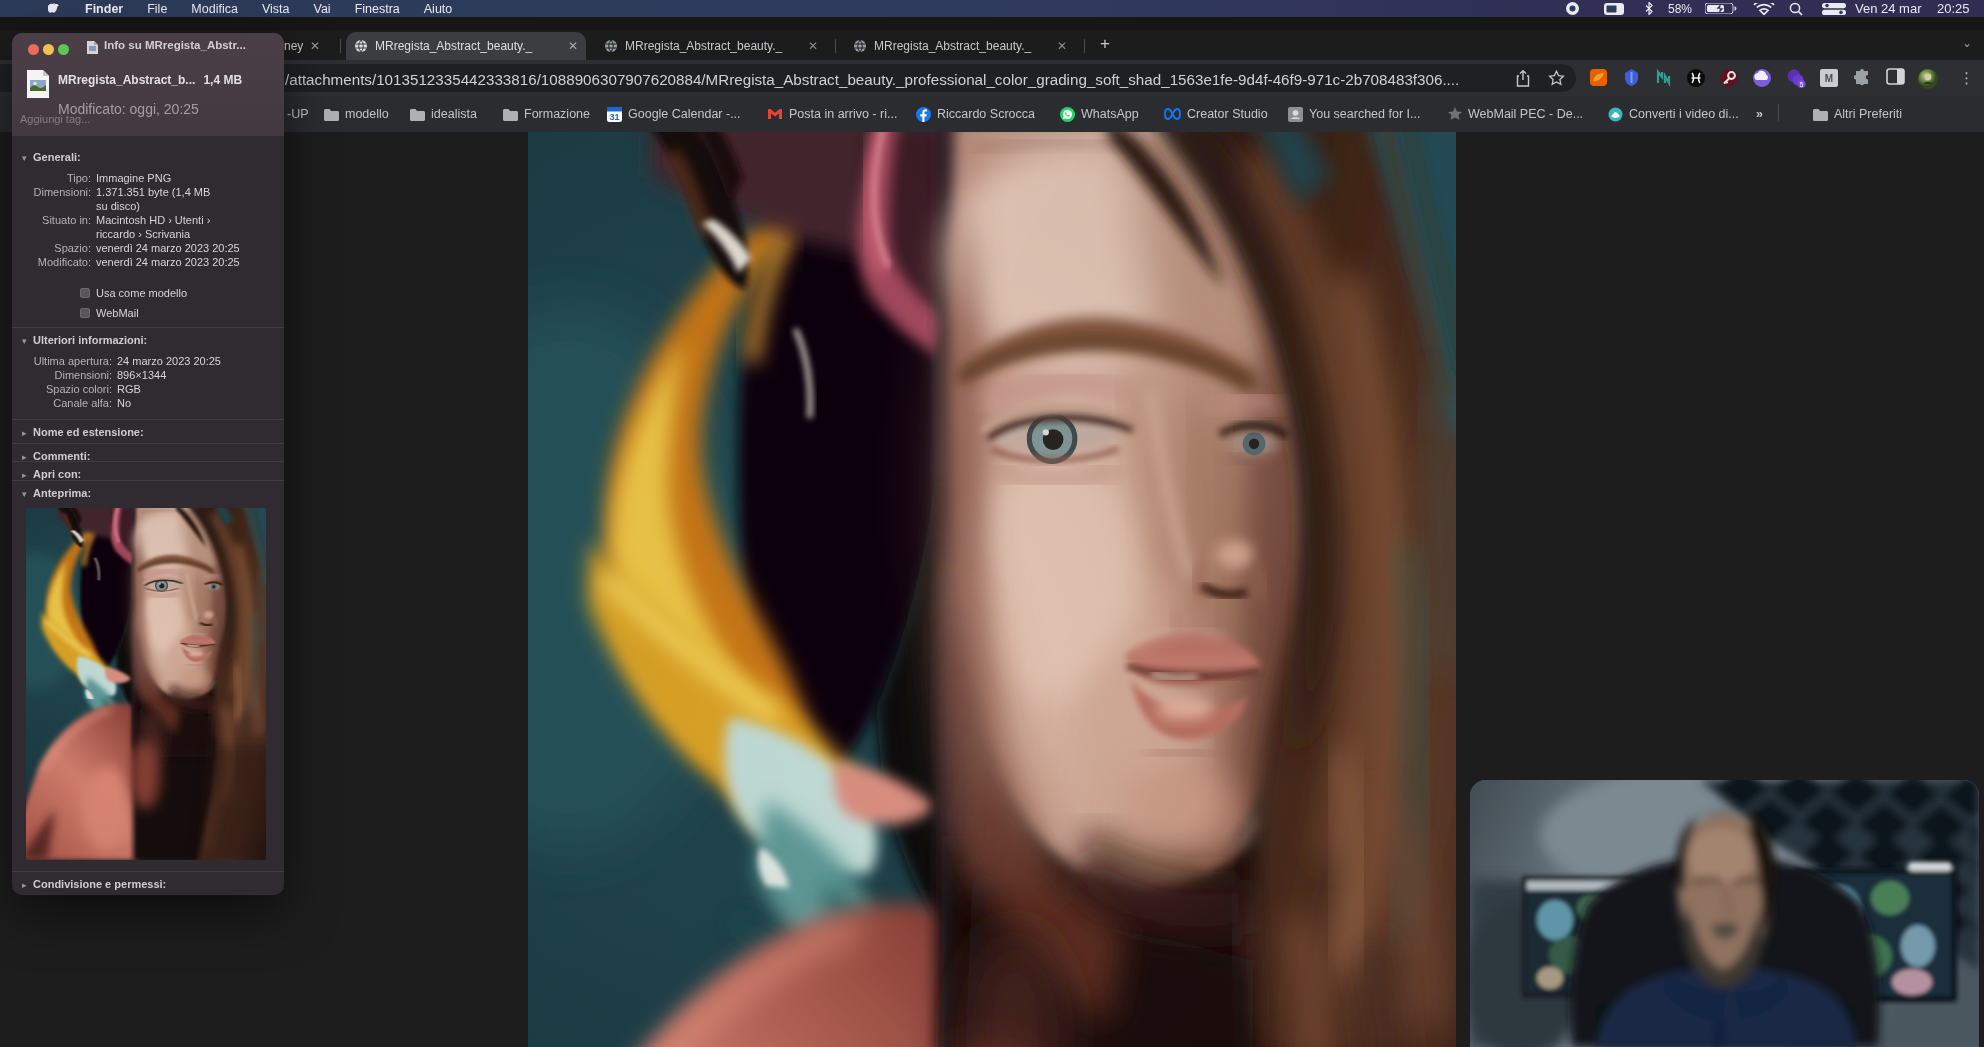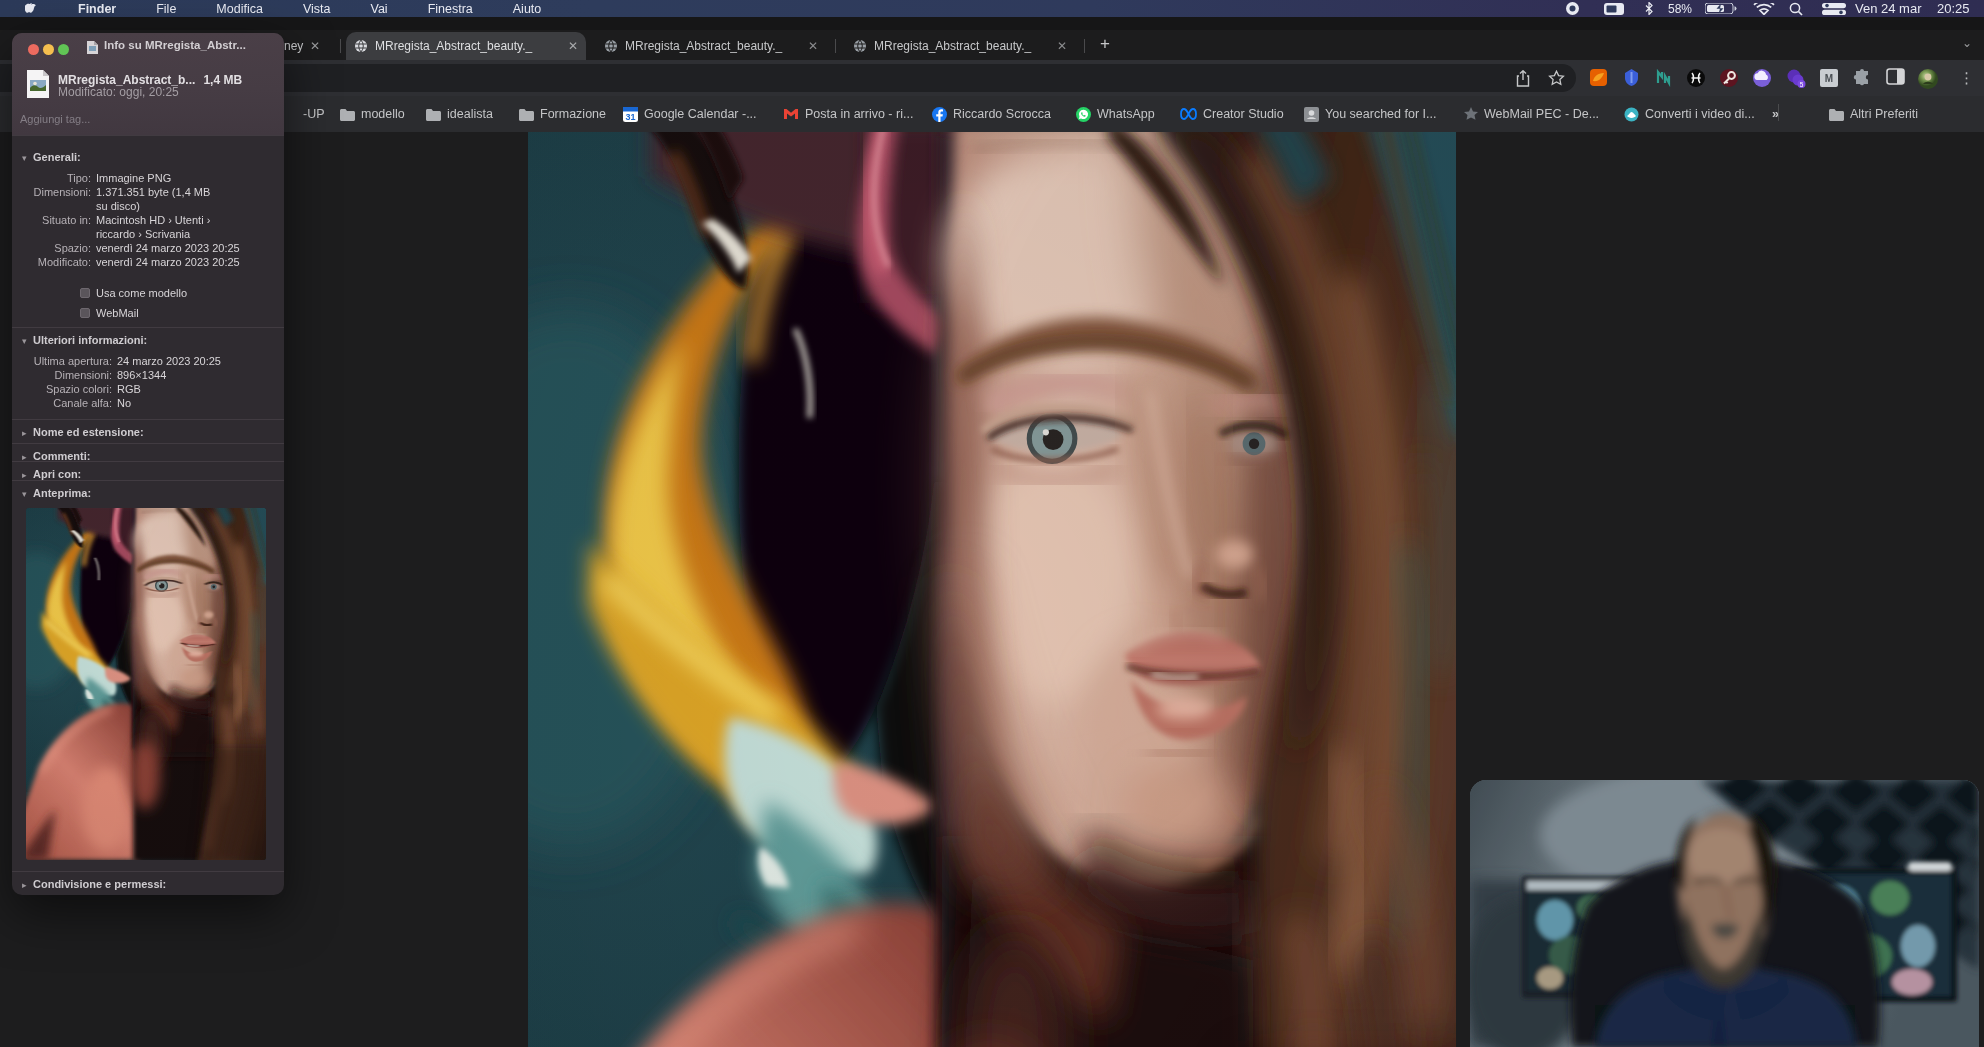--- a/index.html
+++ b/index.html
@@ -3,39 +3,39 @@
 <meta charset="utf-8">
 <style>
   * { margin:0; padding:0; box-sizing:border-box; }
   html,body { width:1984px; height:1047px; overflow:hidden; background:#1e1e1f;
     font-family:"Liberation Sans",sans-serif; }
 
   
   #menubar { position:absolute; left:0; top:0; width:1984px; height:17px;
     background:linear-gradient(90deg,#2c3a59 0%,#2e3c5c 30%,#2f3a5c 55%,#312f55 80%,#2f2d52 100%);
     color:#e8eaf2; font-size:12.5px; display:flex; align-items:center; z-index:50; }
-  #menubar .l { display:flex; align-items:center; gap:16px; }
+  #menubar .l { display:flex; align-items:center; gap:0;margin-left:23px; }
   #menubar .mi { padding:0 12px; }
   #menubar .r { margin-left:auto; display:flex; align-items:center; gap:13px; padding-right:12px; }
 
   
   #browser { position:absolute; left:0; top:30px; width:1984px; height:1017px;
     background:#c2410c; z-index:10; }
   #tabstrip { position:absolute; left:0; top:0; width:1984px; height:30px; background:#1c1c1d; }
   .tab { position:absolute; top:2px; height:28px; color:#c7c8ca; font-size:12px;
     display:flex; align-items:center; }
   .tab.active { background:#3c3d40; border-radius:10px 10px 0 0; color:#dedfe1; }
   .tabdiv { position:absolute; top:9px; width:1px; height:14px; background:#4a4a4c; }
   #toolbar { position:absolute; left:0; top:30px; width:1984px; height:36px; background:#2e2f33; }
   #omnibox { position:absolute; left:0; top:4px; width:1576px; height:28px;
     background:#1f2023; border-radius:0 14px 14px 0; color:#cfd0d2; font-size:15.2px;
     display:flex; align-items:center; }
   #bookmarks { position:absolute; left:0; top:66px; width:1984px; height:36px; background:#2b2c2f;
     color:#c4c5c7; font-size:12.5px; }
-  .bm { position:absolute; top:0; height:36px; display:flex; align-items:center; gap:6px;margin-left:16px; }
+  .bm { position:absolute; top:0; height:36px; display:flex; align-items:center; gap:6px; }
   #content { position:absolute; left:0; top:102px; width:1984px; height:915px; background:#1d1d1e;
     overflow:hidden; }
   #mainimg { position:absolute; left:528px; top:0; width:928px; height:915px; overflow:hidden; }
 
   
   #webcam { position:absolute; left:1470px; top:780px; width:509px; height:267px;
     border-radius:16px 16px 0 0; overflow:hidden; z-index:20; background:#5b6a72; }
 
   
   #infowin { position:absolute; left:12px; top:33px; width:272px; height:862px;
@@ -137,20 +137,21 @@
         </svg>
       <span style="margin-left:7px;white-space:nowrap;overflow:hidden;flex:1">MRregista_Abstract_beauty._</span>
       <span style="color:#8b8c8e;margin-left:4px">✕</span>
     </div>
     <div class="tabdiv" style="left:1084px"></div>
     <div style="position:absolute;left:1100px;top:4px;color:#c7c8ca;font-size:17px;">+</div>
     <div style="position:absolute;right:12px;top:6px;color:#9a9b9d;font-size:12px;">⌄</div>
   </div>
   <div id="toolbar">
     <div id="omnibox">
+      <span style="position:absolute;left:285px;top:7px;white-space:nowrap;overflow:hidden;width:1222px">/attachments/1013512335442333816/1088906307907620884/MRregista_Abstract_beauty._professional_color_grading_soft_shad_1563e1fe-9d4f-46f9-971c-2b708483f306....</span>
       <svg width="14" height="17" viewBox="0 0 14 17" style="position:absolute;left:1516px;top:6px">
           <path d="M7 1v9M4 3.5 7 .8l3 2.7" stroke="#c6c7c9" stroke-width="1.4" fill="none"></path>
           <path d="M3 6H1.5v10h11V6H11" stroke="#c6c7c9" stroke-width="1.4" fill="none"></path>
         </svg>
       <svg width="17" height="16" viewBox="0 0 17 16" style="position:absolute;left:1548px;top:6px">
           <path d="M8.5 1.2l2.1 4.4 4.8.6-3.5 3.3.9 4.8-4.3-2.4-4.3 2.4.9-4.8L1.6 6.2l4.8-.6z" stroke="#c6c7c9" stroke-width="1.3" fill="none"></path>
         </svg>
     </div>
 
     <div id="extrow">
@@ -599,21 +600,21 @@
       </svg>
     <div id="iw-title">Info su MRregista_Abstr...</div>
     <svg width="24" height="30" viewBox="0 0 24 30" style="position:absolute;left:14px;top:36px">
         <path d="M1 1h16l6 6v22H1z" fill="#f5f4f5"></path>
         <path d="M17 1l6 6h-6z" fill="#c9c6c9"></path>
         <rect x="4" y="11" width="16" height="11" fill="#8aa9c4"></rect>
         <path d="M4 19c3-4 6-3 8-1s5 1 8-2v6H4z" fill="#47682f"></path>
         <circle cx="9" cy="14.5" r="1.8" fill="#e8e4d8"></circle>
       </svg>
     <div style="position:absolute;left:46px;top:40px;font-weight:bold;font-size:12px;color:#e2dfe2;white-space:nowrap">MRregista_Abstract_b...<span style="margin-left:8px">1,4 MB</span></div>
-    <div style="position:absolute;left:46px;top:52px;font-size:12px;color:#a49ea4">Modificato: oggi, 20:25</div>
+    <div style="position:absolute;left:46px;top:68px;font-size:14px;color:#a49ea4">Modificato: oggi, 20:25</div>
     <div style="position:absolute;left:8px;top:80px;font-size:11px;color:#847e86">Aggiungi tag...</div>
   </div>
 
   <div class="sep" style="top:102px"></div>
   <div class="chev" style="left:10px;top:120px">▾</div>
   <div class="seclab" style="left:21px;top:118px">Generali:</div>
 
   <div class="lab" style="right:193px;top:139px">Tipo:</div>
     <div class="val" style="left:84px;top:139px">Immagine PNG</div>
   <div class="lab" style="right:193px;top:153px">Dimensioni:</div>

